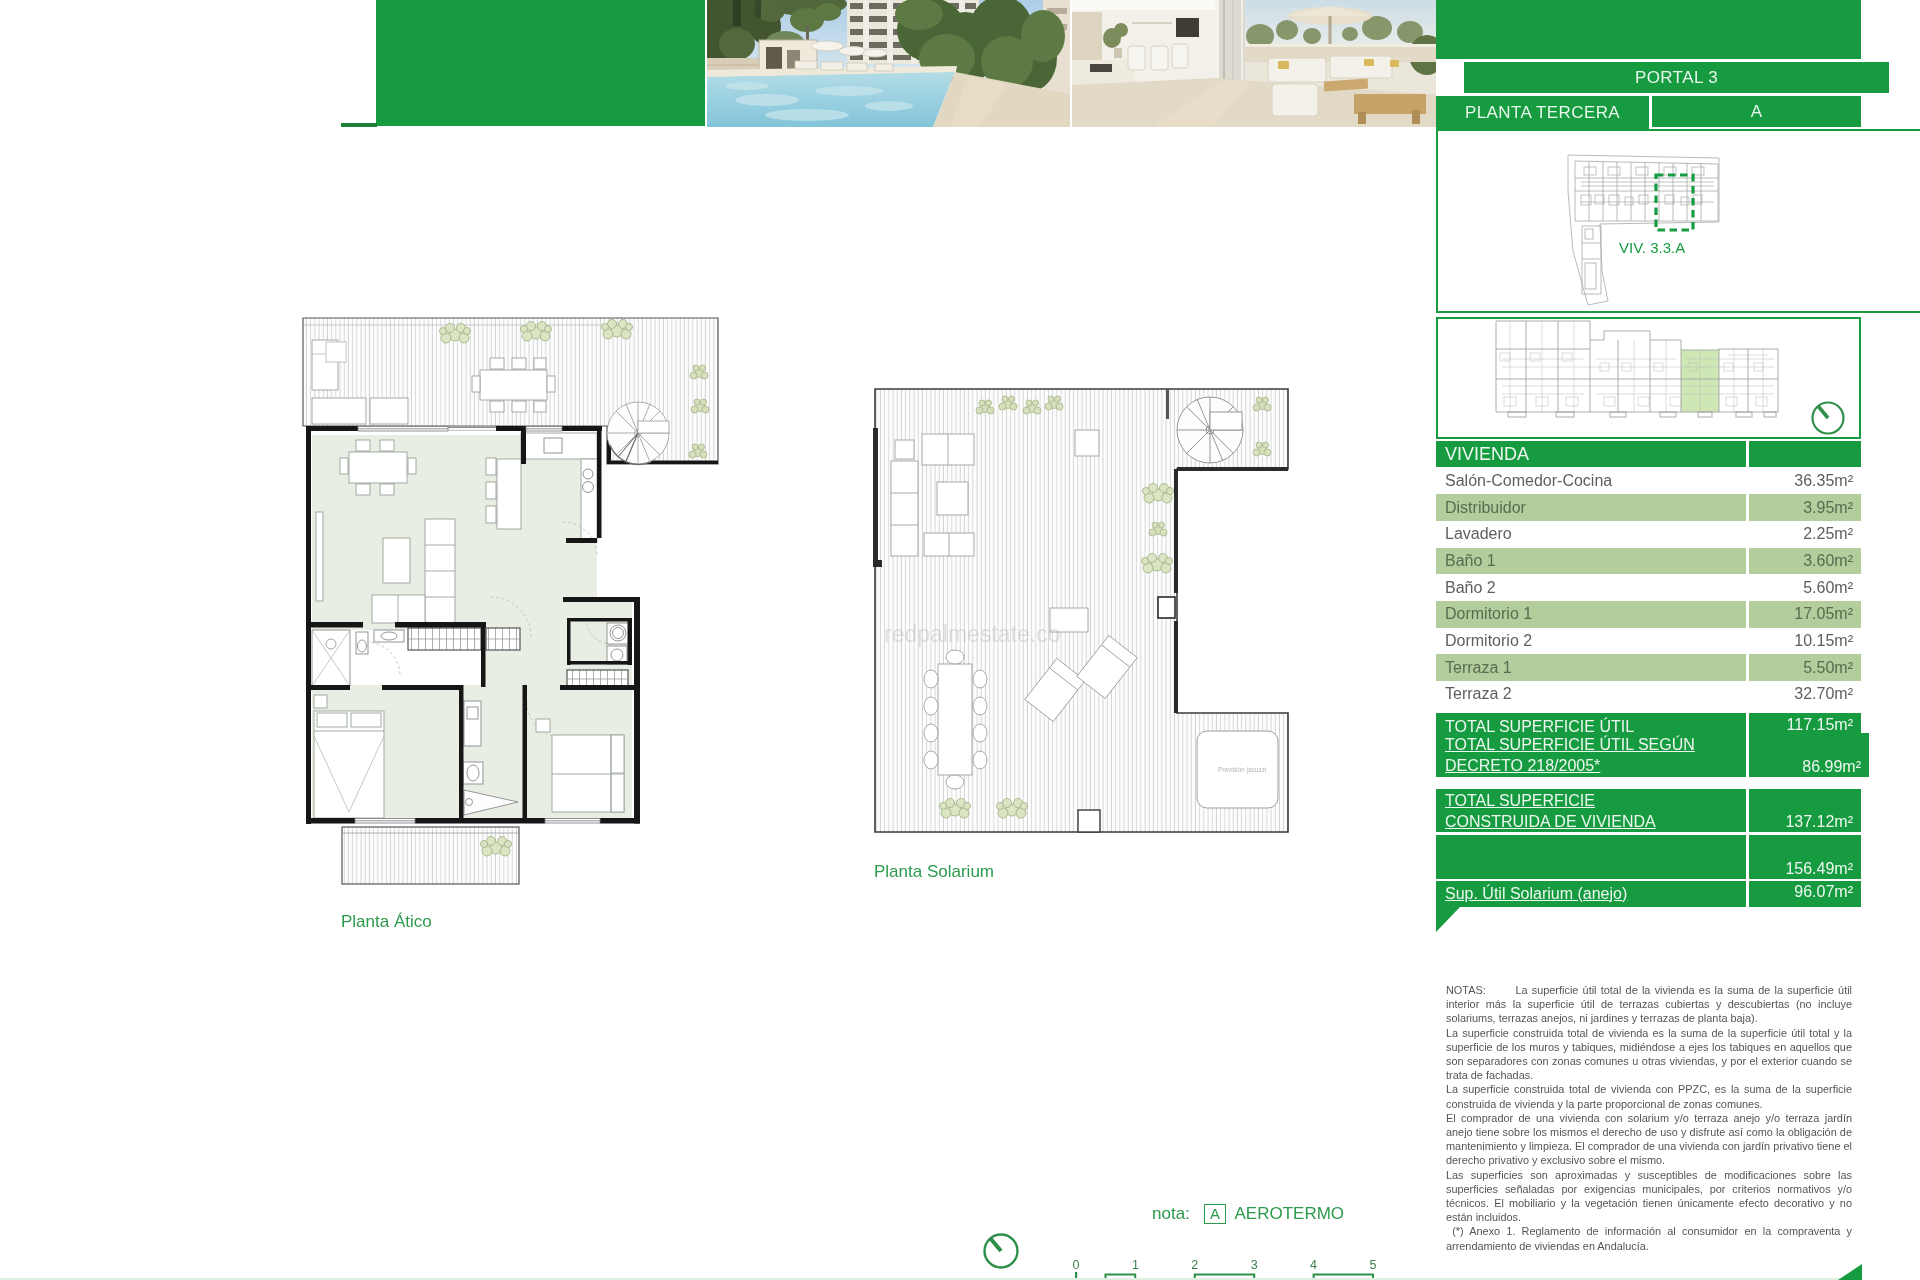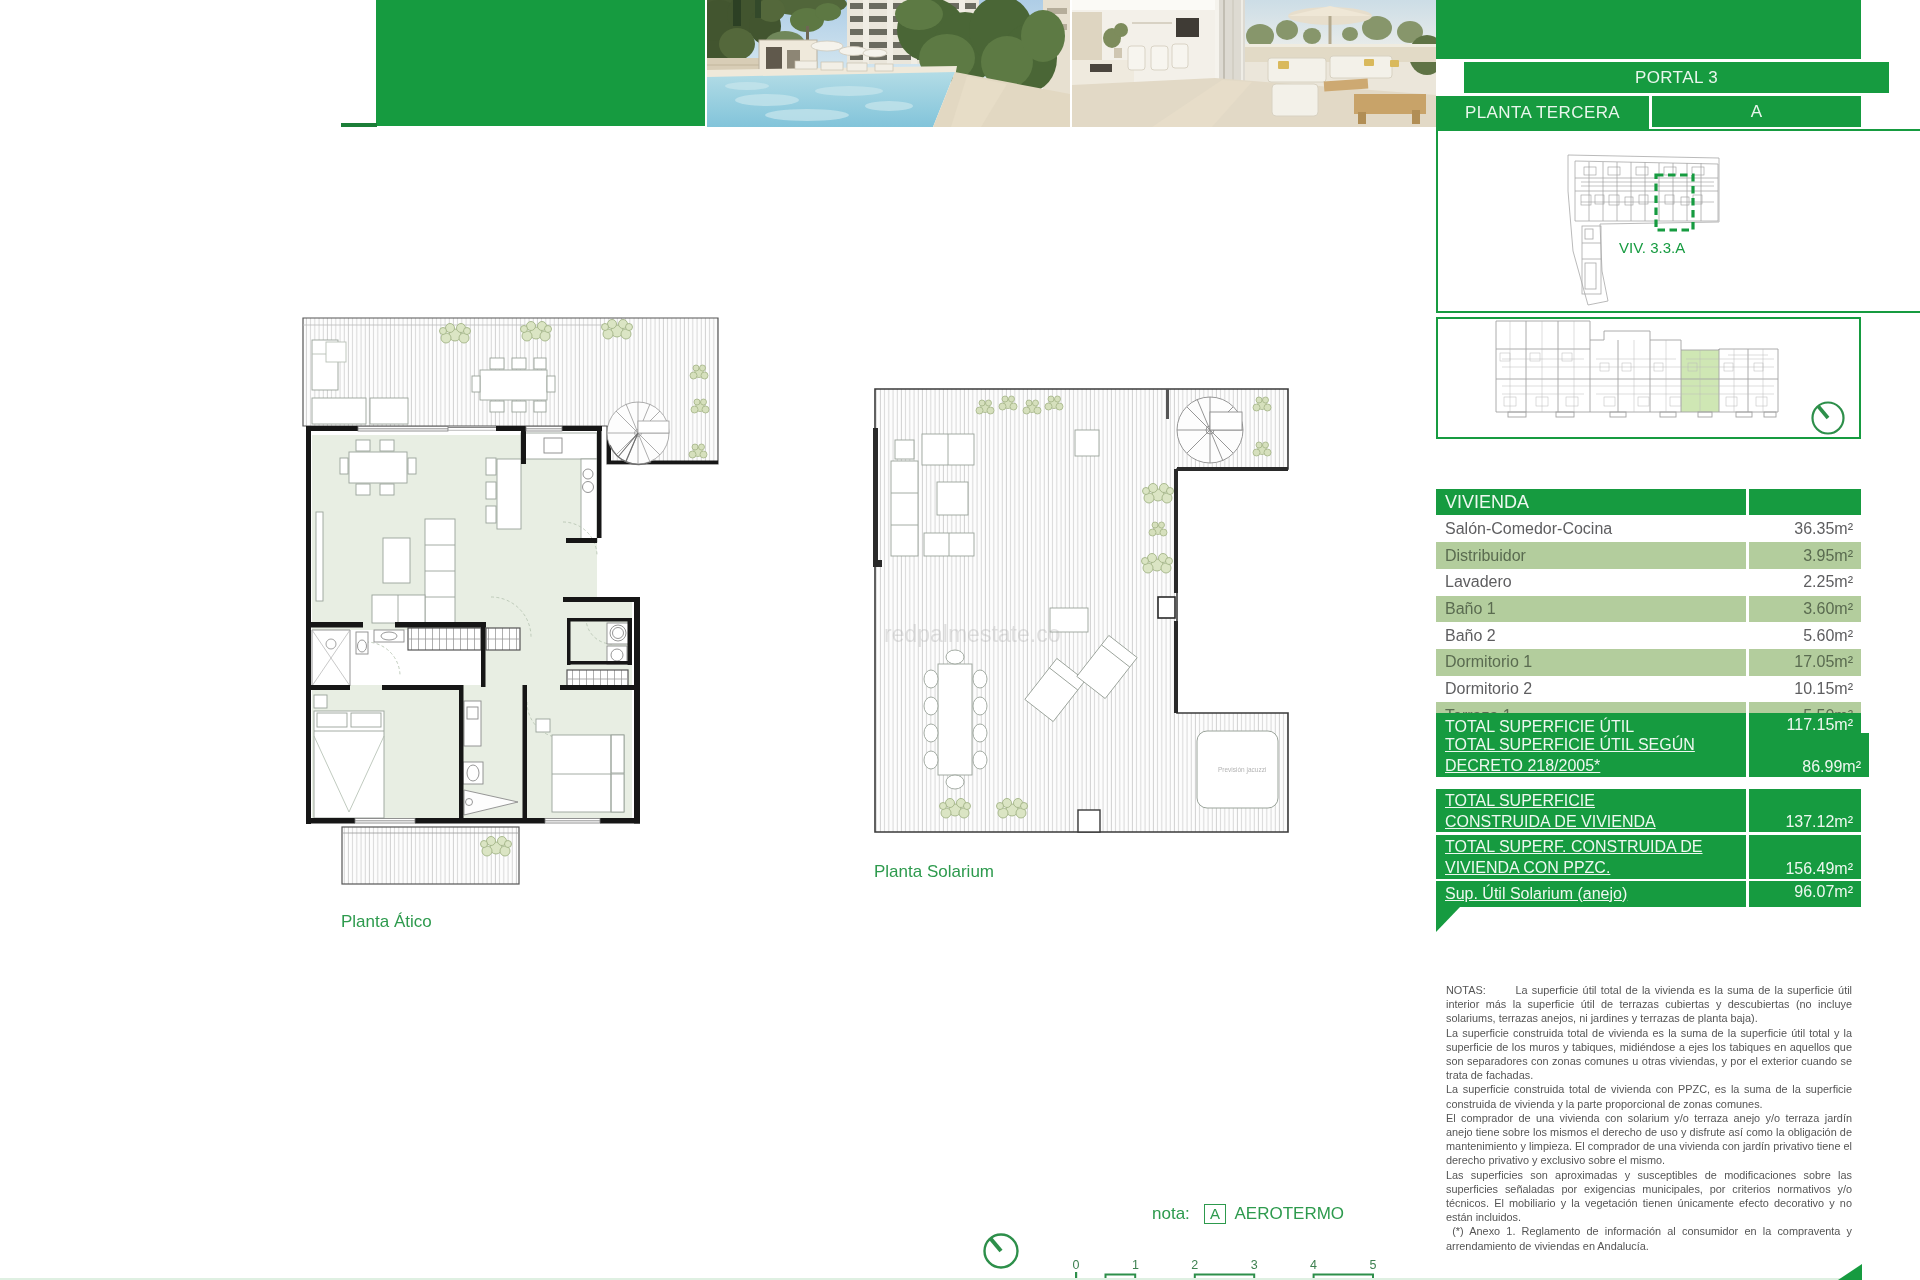--- a/index.html
+++ b/index.html
@@ -336,21 +336,21 @@
     </g>
 
     <g>
       <circle cx="390" cy="99" r="15.5" fill="none" stroke="#2d8f4a" stroke-width="2.2"></circle>
       <line x1="390" y1="99" x2="380" y2="87" stroke="#2d8f4a" stroke-width="3.6"></line>
     </g>
   </svg>
 </div>
 
 <style>
-  .trow{position:absolute;left:0;width:425px;height:26.7px;font-size:16px;color:var(--txt);margin-top:48px;}
+  .trow{position:absolute;left:0;width:425px;height:26.7px;font-size:16px;color:var(--txt);}
   .trow .lab{position:absolute;left:9px;top:0;height:100%;display:flex;align-items:center;}
   .trow .val{position:absolute;right:8px;top:0;height:100%;display:flex;align-items:center;}
   .lg{background:var(--gl);}
   .lg .lab,.lg .val{color:#5a6b50;}
   .tdiv{position:absolute;left:310px;top:0;width:3px;height:100%;background:#fff;}
   .tot{position:absolute;left:0;width:425px;background:var(--g);color:#eef8f0;font-size:16px;}
   .tot .lab{position:absolute;left:9px;line-height:21px;text-decoration:underline;}
   .tot .val{position:absolute;right:8px;}
 </style>
 <div class="abs" id="table" style="left:1436px;top:441px;width:425px;height:496px;">
@@ -421,21 +421,20 @@
       <div class="tdiv"></div>
     </div>
 
   <div class="tot" style="top:347.5px;height:43.5px;">
       <div class="lab" style="top:1px;">TOTAL SUPERFICIE<br>CONSTRUIDA DE VIVIENDA</div>
       <div class="val" style="bottom:1px;">137.12m²</div>
       <div class="tdiv"></div>
     </div>
 
   <div class="tot" style="top:393.5px;height:44px;">
-      <div class="lab" style="top:1px;">TOTAL SUPERF. CONSTRUIDA DE<br>VIVIENDA CON PPZC.</div>
       <div class="val" style="bottom:1px;">156.49m²</div>
       <div class="tdiv"></div>
     </div>
 
   <div class="tot" style="top:439.5px;height:26px;">
       <div class="lab" style="top:2px;">Sup. Útil Solarium (anejo)</div>
       <div class="val" style="top:2px;">96.07m²</div>
       <div class="tdiv"></div>
     </div>
 

